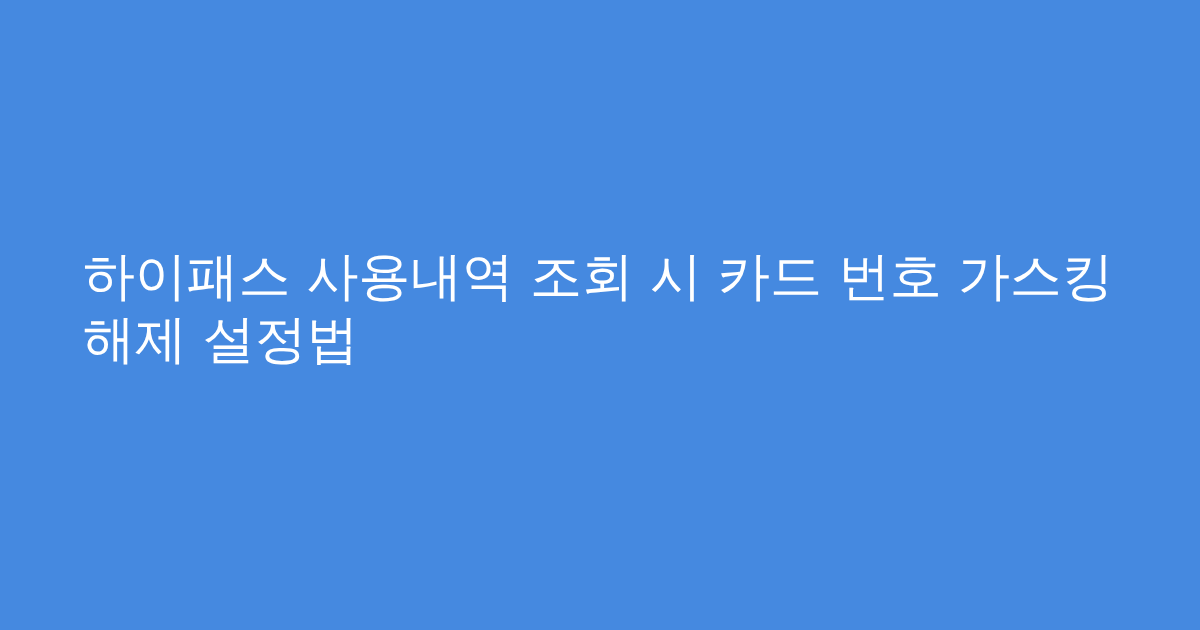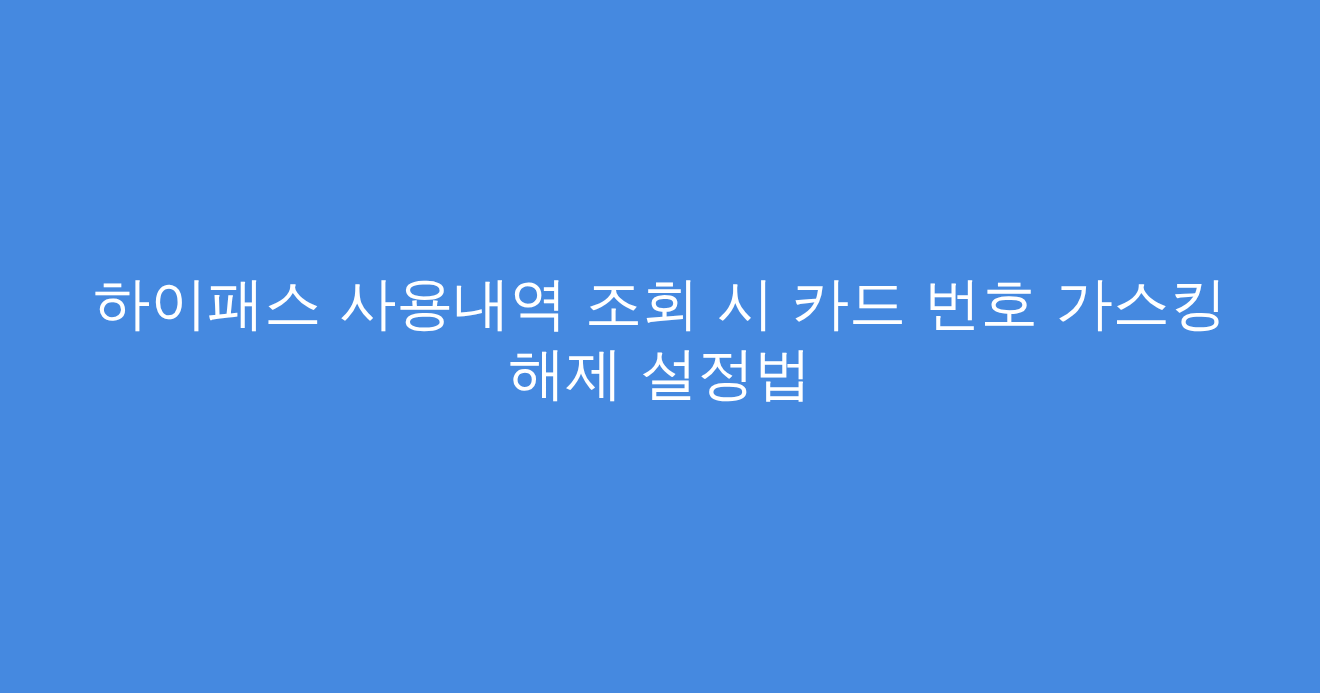--- a/index.html
+++ b/index.html
@@ -33,29 +33,29 @@
     width: 1200px;
     padding: 0 72px;
     
     margin-top: -12px;
     display: flex;
     align-items: center;
     justify-content: center;
   }
 
   .og-title {
-    margin: 0;
+    margin: 11px;
     width: 100%;
     color: #ffffff;
     font-family: "DejaVu Sans", "Liberation Sans", sans-serif;
     font-size: 52px;
     font-weight: 400;
     line-height: 63px;
     letter-spacing: -0.2px;
-    text-align: center;
+    text-align: left;
     word-break: keep-all;
     overflow-wrap: break-word;
     text-rendering: geometricPrecision;
   }
 </style>
 </head>
 <body>
 
 <div class="og-card">
 

